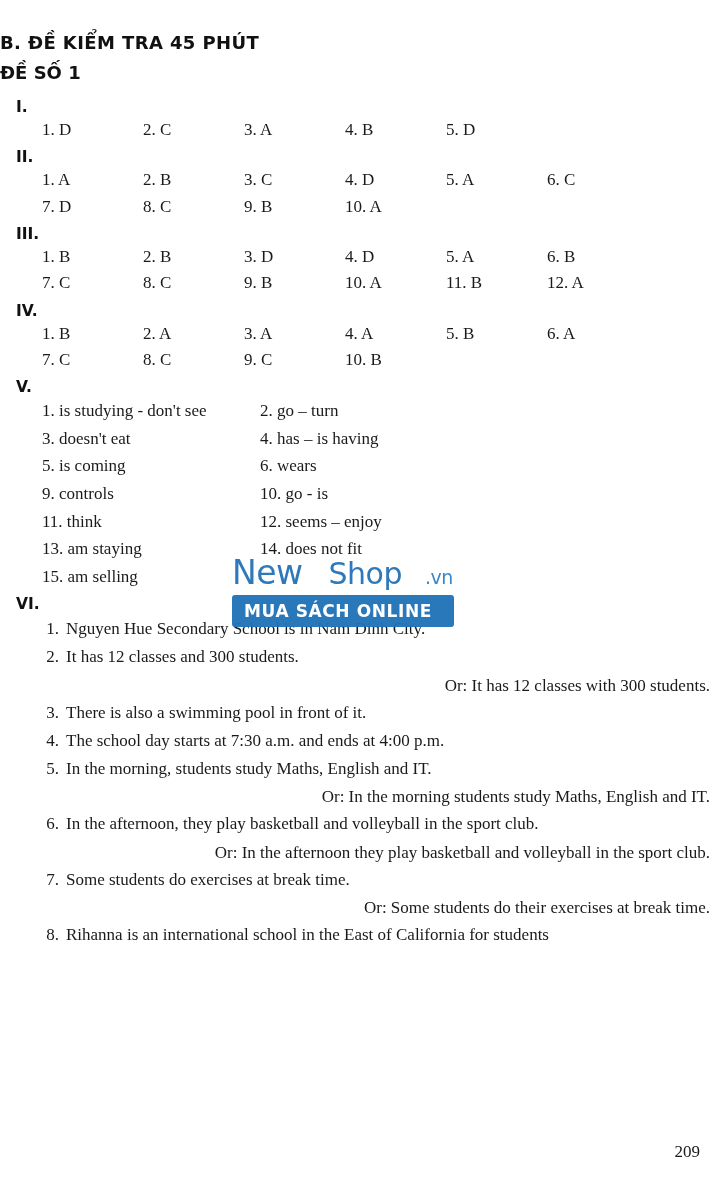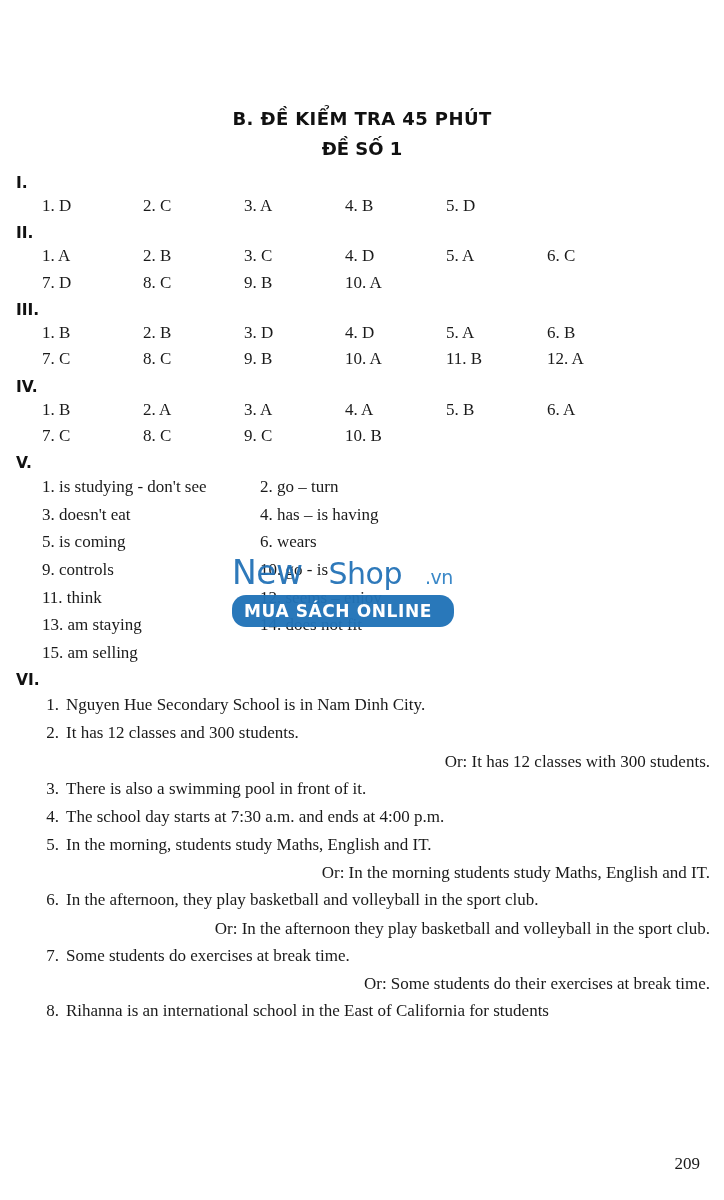--- a/index.html
+++ b/index.html
@@ -13,22 +13,22 @@
     position: relative;
     overflow: hidden;
   }
   .page {
     position: relative;
     width: 724px;
     height: 1200px;
     padding: 0;
   }
   .heading-block {
-    text-align: center;
-    padding-top: 108px;
+    text-align: left;
+    padding-top: 32px;
   }
   .heading-main {
     font-family: "DejaVu Sans", sans-serif;
     font-weight: bold;
     font-size: 18px;
     letter-spacing: 0.4px;
     color: #111;
   }
   .heading-sub {
     font-family: "DejaVu Sans", sans-serif;
@@ -99,21 +99,21 @@
     text-align: right;
   }
   .vi-cont {
     padding-left: 29px;
     font-size: 17px;
     line-height: 1.6;
   }
   .page-num {
     position: absolute;
     right: 24px;
-    bottom: 26px;
+    bottom: 38px;
     font-size: 17px;
     color: #1a1a1a;
   }
   
   .watermark {
     position: absolute;
     left: 232px;
     top: 556px;
     width: 266px;
     pointer-events: none;
@@ -141,21 +141,21 @@
   .wm-bar {
     margin-top: 6px;
     background: #2173b8;
     color: #ffffff;
     font-family: "DejaVu Sans", sans-serif;
     font-weight: bold;
     font-size: 17px;
     letter-spacing: 0.6px;
     padding: 6px 10px 6px 12px;
     width: 222px;
-    border-radius: 14px;
+    border-radius: 3px;
     opacity: 0.96;
   }
 </style>
 </head>
 <body>
 
 <div class="page">
 
   <div class="heading-block">
     <div class="heading-main">B. ĐỀ KIỂM TRA 45 PHÚT</div>

